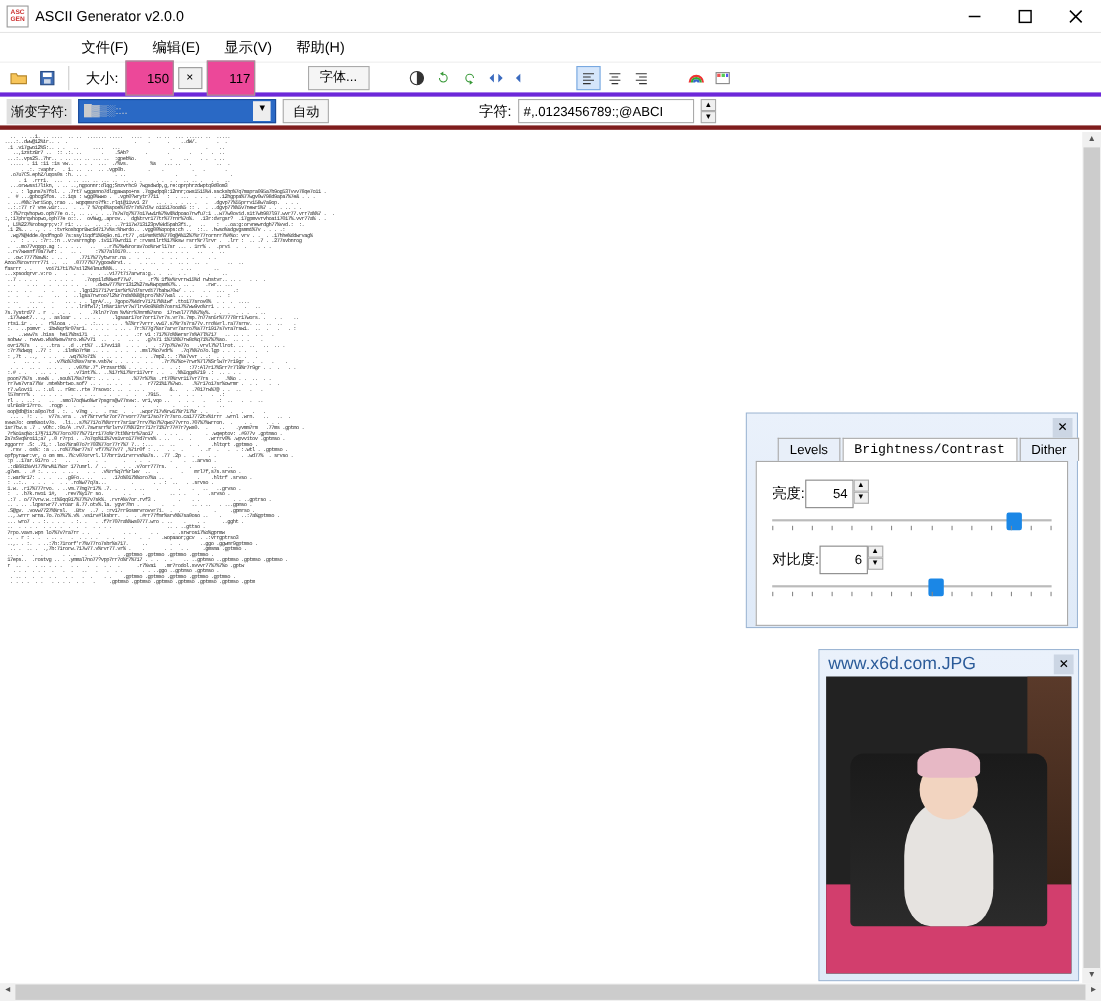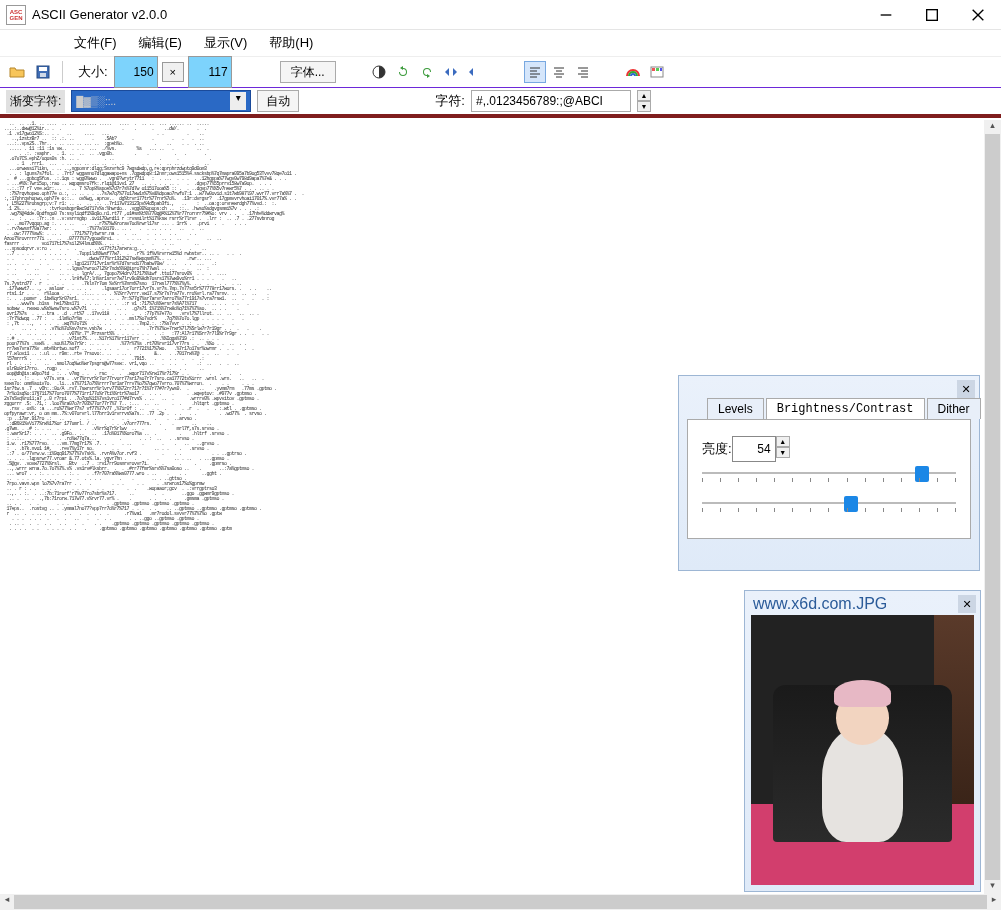--- a/index.html
+++ b/index.html
@@ -7,25 +7,25 @@
 
 .titlebar { height: 30px; background: #fff; display: flex; align-items: center; border-bottom: 1px solid #e5e5e5; }
 .titlebar .logo { width: 20px; height: 20px; margin: 0 6px 0 6px; background: #fff; border: 1px solid #999; font-size: 6px; display:flex; align-items:center; justify-content:center; color:#c33; font-weight:bold; line-height:6px; text-align:center; }
 .titlebar .title { flex: 1; font-size: 13px; color: #000; }
 .win-controls { display: flex; height: 100%; }
 .win-btn { width: 46px; height: 100%; display: flex; align-items: center; justify-content: center; font-size: 11px; color:#000; }
 
 .menubar { height: 26px; background: #fff; display: flex; align-items: center; padding: 0 20px; gap: 2px; margin-left: 44px; }
 .menuitem { padding: 3px 10px; font-size: 13px; }
 
-.toolbar1 { height: 32px; background: #fff; border-top: 1px solid #eee; border-bottom: 1px solid #6d28d9; display: flex; align-items: center; padding: 0 6px; gap: 4px; }
+.toolbar1 { height: 32px; background: #fff; border-top: 1px solid #eee; border-bottom: 4px solid #6d28d9; display: flex; align-items: center; padding: 0 6px; gap: 4px; }
 .tb-icon { width: 22px; height: 22px; display: flex; align-items: center; justify-content: center; font-size: 14px; }
 .sep { width: 6px; height: 22px; border-left: 1px solid #ccc; margin: 0 4px; }
 .label { font-size: 13px; padding: 0 2px; }
-.num-input { width: 44px; height: 32px; border: 1px solid #999; text-align: right; padding: 0 3px; font-size: 12px; background:#7dd3fc; }
+.num-input { width: 44px; height: 32px; border: 1px solid #999; text-align: right; padding: 0 3px; font-size: 12px; background:#ec4899; }
 .x-btn { width: 22px; height: 20px; border: 1px solid #999; background: #f0f0f0; display:flex; align-items:center; justify-content:center; font-size:11px; }
 .font-btn { height: 22px; padding: 0 10px; border: 1px solid #aaa; background: #f5f5f5; font-size: 12px; }
 .tb-group { display:flex; gap:2px; align-items:center; }
 
 .toolbar2 { height: 30px; background: #fff; border-bottom: 4px solid #7f1d1d; display: flex; align-items: center; padding: 0 6px; gap: 6px; }
 .grad-label { font-size: 12px; background:#e0e0e0; padding:3px 4px; }
 .grad-select { height: 22px; background:#2a69c5; color:#ccc; border:1px solid #1a4a9a; font-size:10px; padding:0 4px; flex:0 0 180px; display:flex; align-items:center; justify-content:space-between; overflow:hidden; }
 .grad-select .dd { background:#eee; color:#000; width:16px; height:18px; text-align:center; }
 .auto-btn { height:22px; padding:0 8px; border:1px solid #aaa; background:#f5f5f5; font-size:12px; }
 .char-lbl { margin-left: 130px; font-size:13px; }
@@ -345,20 +345,30 @@
           <span></span>
           <span></span>
           <span></span>
           <span></span>
           <span></span>
           <span></span>
           <span></span>
           <span></span>
         </div>
     </div>
+    <div class="bc-row">
+      <span class="bc-lbl">对比度:</span>
+      <div class="spin">
+        <input value="6" style="">
+        <div class="updown">
+            <div class="ud">▲</div>
+            <div class="ud">▼</div>
+          </div>
+      </div>
+    </div>
     <div class="slider">
       <div class="track"></div>
       <div class="thumb" id="cthumb" style="left: 56%;"></div>
       <div class="ticks">
           <span></span>
           <span></span>
           <span></span>
           <span></span>
           <span></span>
           <span></span>

